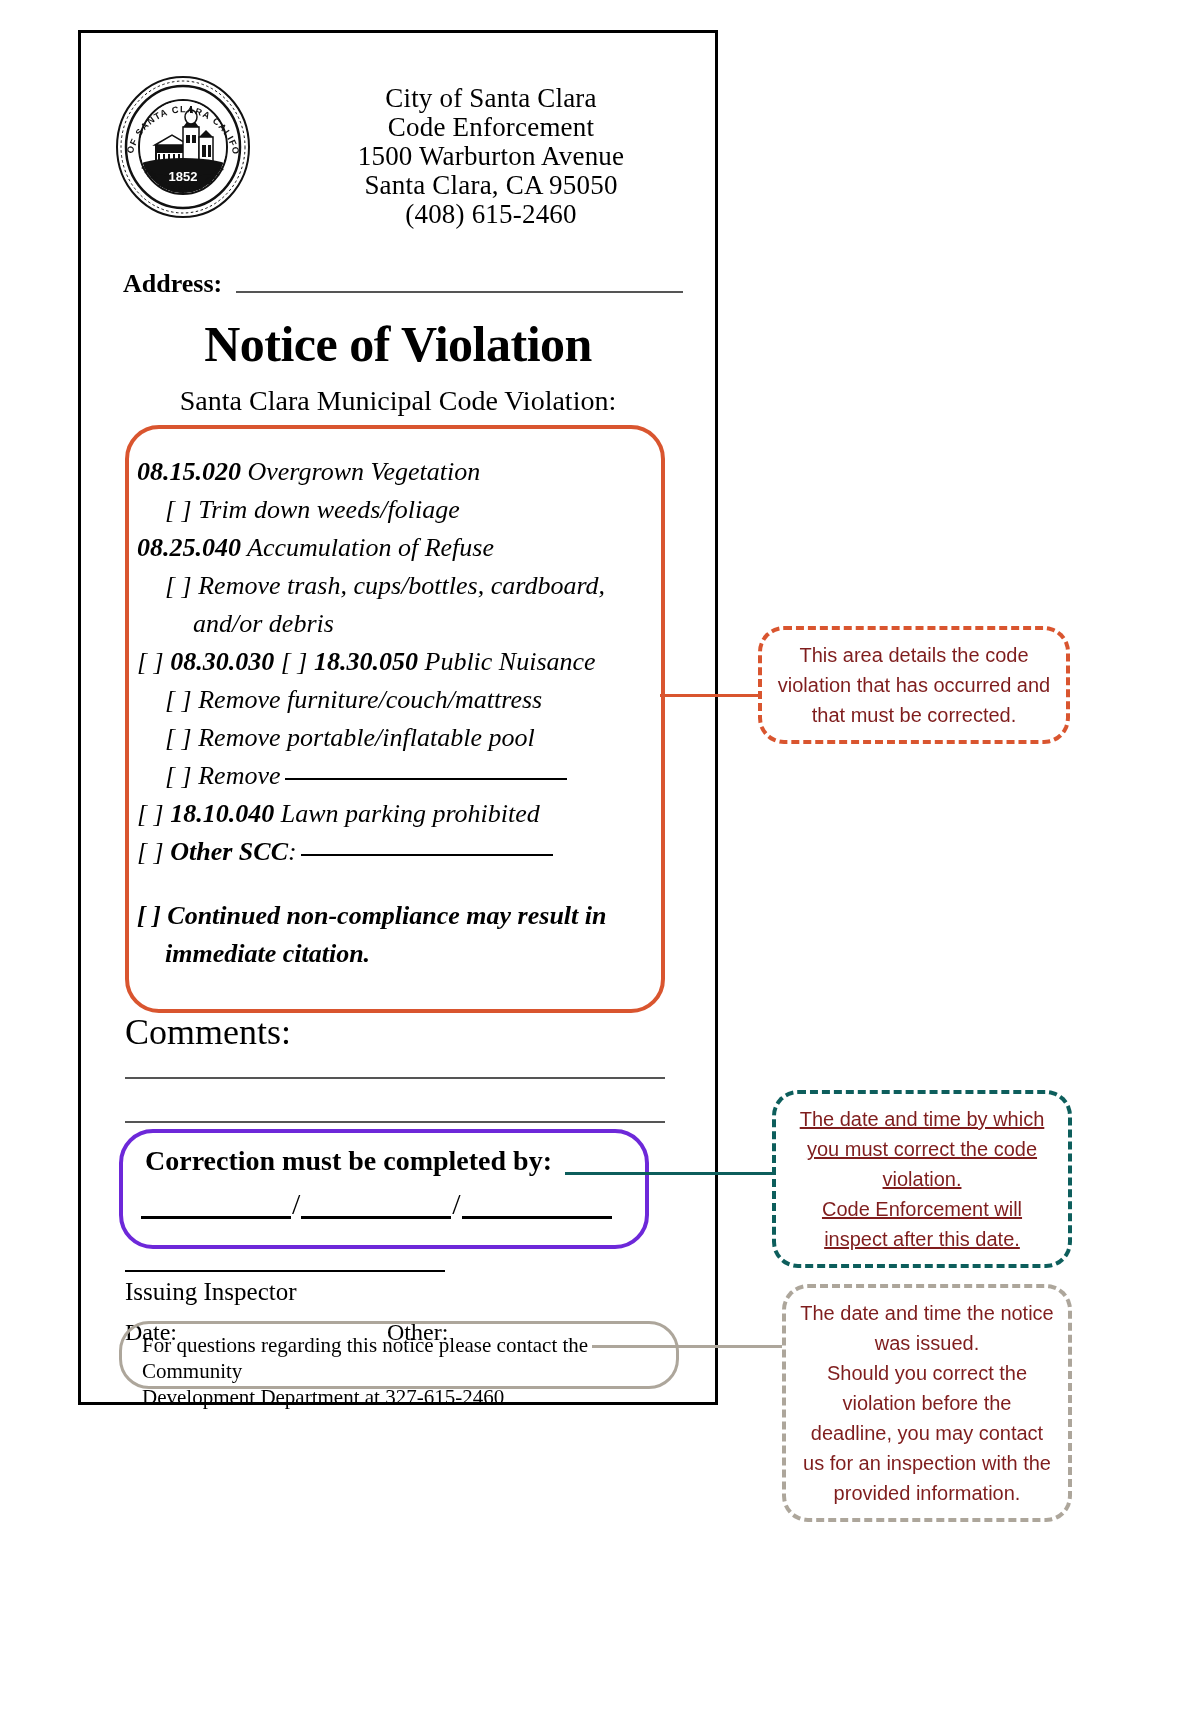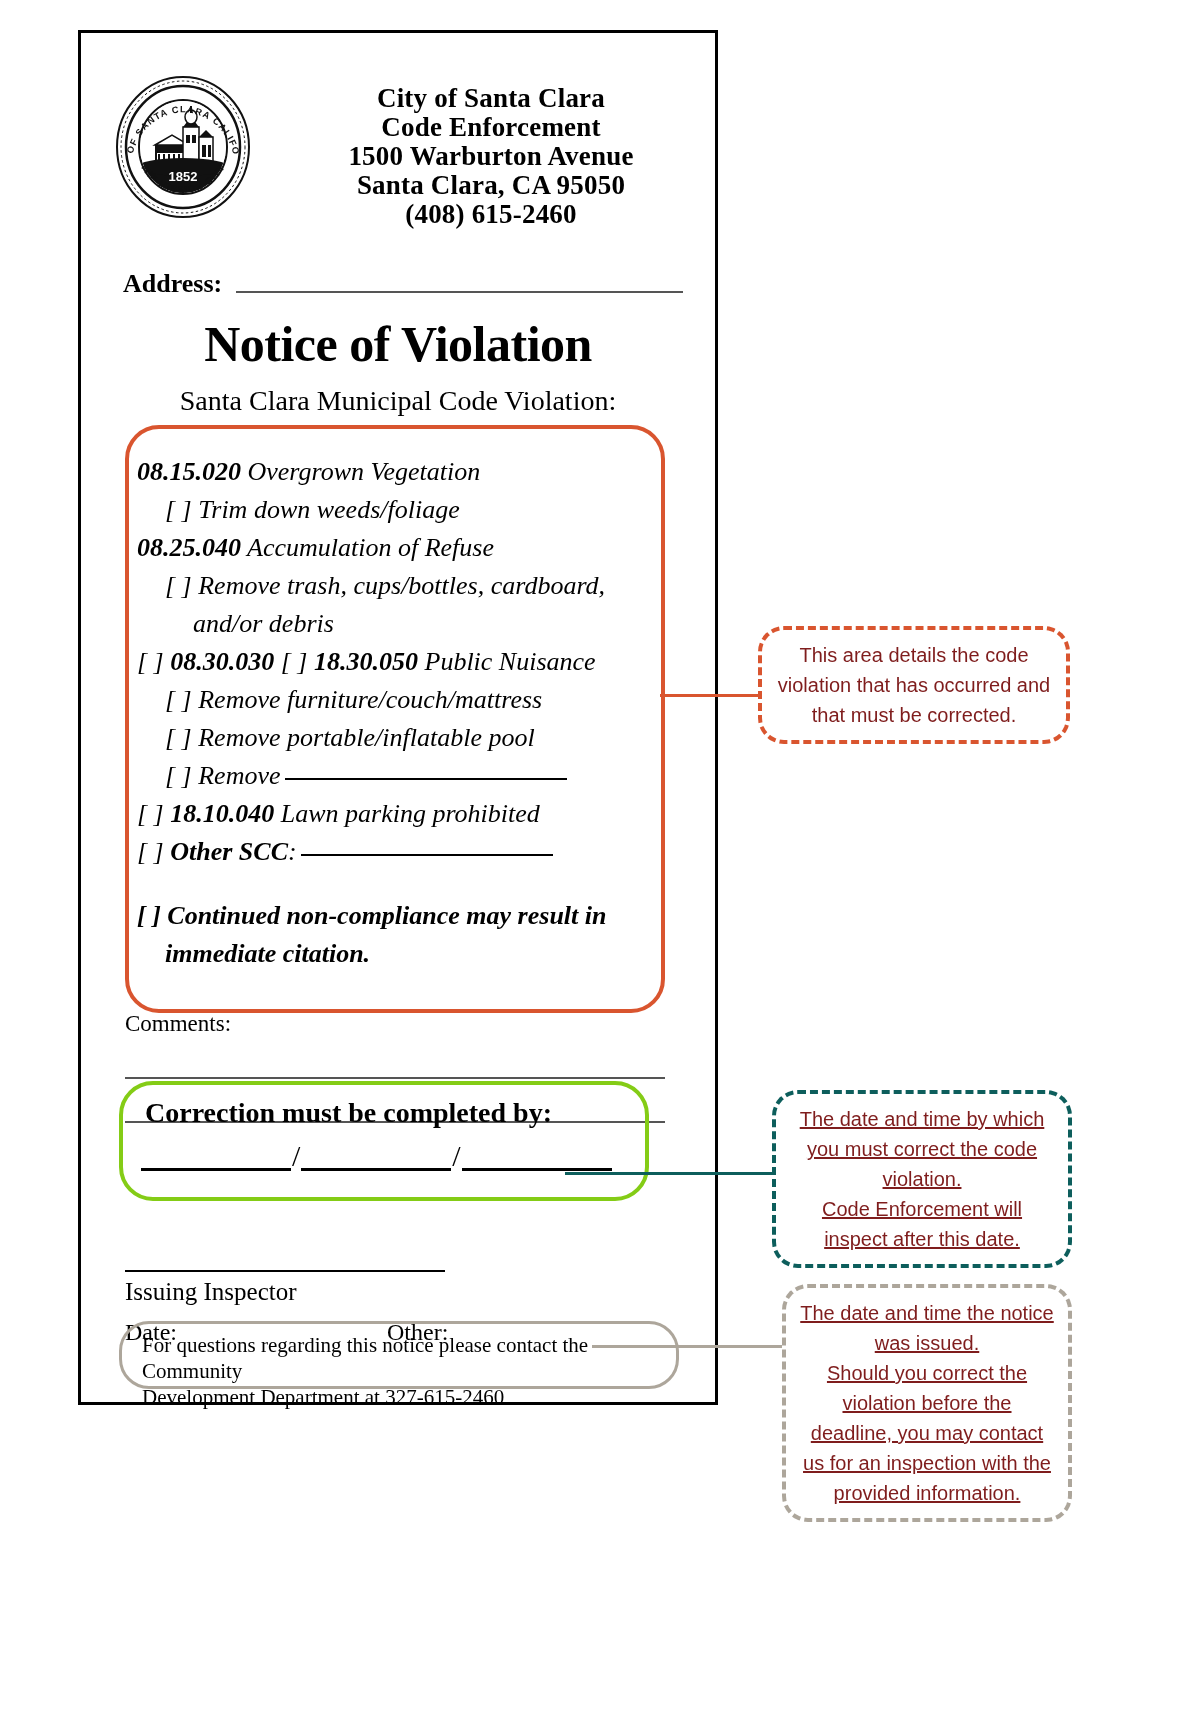--- a/index.html
+++ b/index.html
@@ -21,21 +21,21 @@
   }
 
   
   .header { position: absolute; left: 0; top: 0; width: 100%; height: 180px; }
 
   .seal { position: absolute; left: 30px; top: 42px; width: 144px; height: 144px; }
 
   .addr-block {
     position: absolute; left: 200px; top: 52px; width: 420px;
     text-align: center;
-    font-weight: bold; font-size: 27px; line-height: 1.0;
+    font-weight: normal; font-size: 27px; line-height: 1.0;
     letter-spacing: .2px;
   }
   .addr-block div { margin-bottom: 2px; }
 
   
   .address-row {
     position: absolute; left: 42px; top: 238px;
     display: flex; align-items: flex-end; width: 560px;
   }
   .address-label { font-weight: bold; font-size: 26px; line-height: 1; }
@@ -72,33 +72,33 @@
   .inline-rule {
     display: inline-block; width: 282px;
     border-bottom: 2px solid #000; height: 1px;
     vertical-align: 4px; margin-left: 4px;
   }
   .inline-rule.short { width: 252px; }
   .gap { height: 26px; }
   .strongline { font-weight: bold; }
 
   
-  .comments-label { position: absolute; left: 44px; top: 978px; font-size: 23px; }
+  .comments-label { position: absolute; left: 44px; top: 978px; font-size: 36px; }
   .comment-rule {
     position: absolute; left: 44px; width: 540px;
     border-bottom: 2px solid #555; height: 1px;
   }
   #comment-rule-1 { top: 1044px; }
   #comment-rule-2 { top: 1088px; }
 
   
   #correction-box {
-    position: absolute; left: 38px; top: 1048px;
+    position: absolute; left: 38px; top: 1096px;
     width: 530px; height: 120px;
-    border: 4px solid #84cc16;
+    border: 4px solid #6d28d9;
     border-radius: 34px;
   }
   .correction-title {
     position: absolute; left: 22px; top: 12px;
     font-size: 28px; font-weight: bold;
   }
   .date-slots {
     position: absolute; left: 18px; top: 56px; width: 490px;
     display: flex; align-items: flex-end;
     font-size: 30px; line-height: 1;
@@ -325,14 +325,14 @@
 
 <div class="leader" id="leader-violation"></div>
 <div class="leader" id="leader-correction"></div>
 <div class="leader" id="leader-issued"></div>
 
 <div class="callout" id="callout-violation">This area details the code violation that has occurred and that must be corrected.</div>
 
 <div class="callout" id="callout-correction" style="white-space: pre-line;">The date and time by which you must correct the code violation.
 Code Enforcement will inspect after this date.</div>
 
-<div class="callout" id="callout-issued" style="white-space: pre-line; text-decoration: underline;">The date and time the notice was issued.
+<div class="callout" id="callout-issued" style="white-space: pre-line;">The date and time the notice was issued.
 Should you correct the violation before the deadline, you may contact us for an inspection with the provided information.</div>
 
 </body></html>

